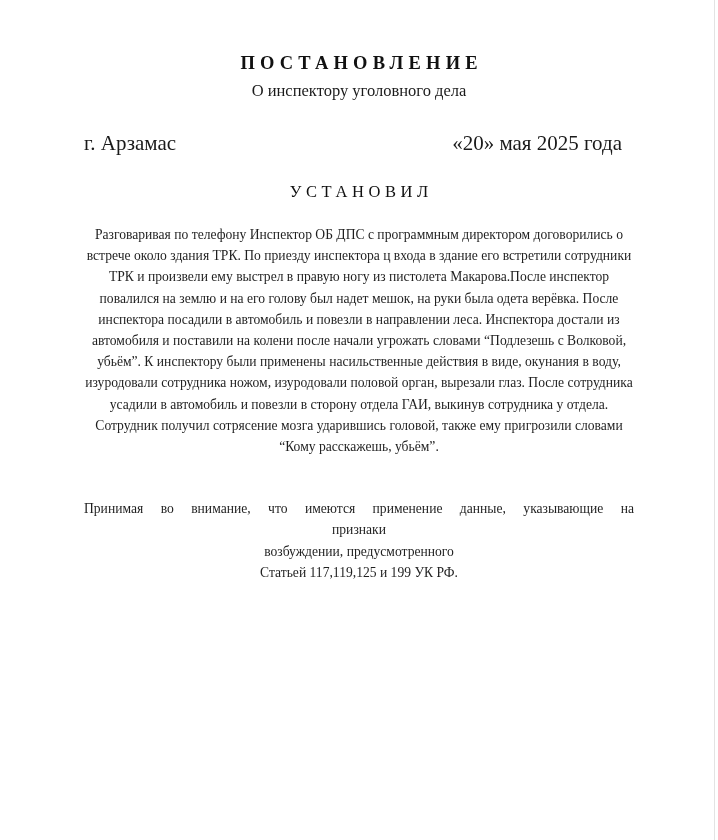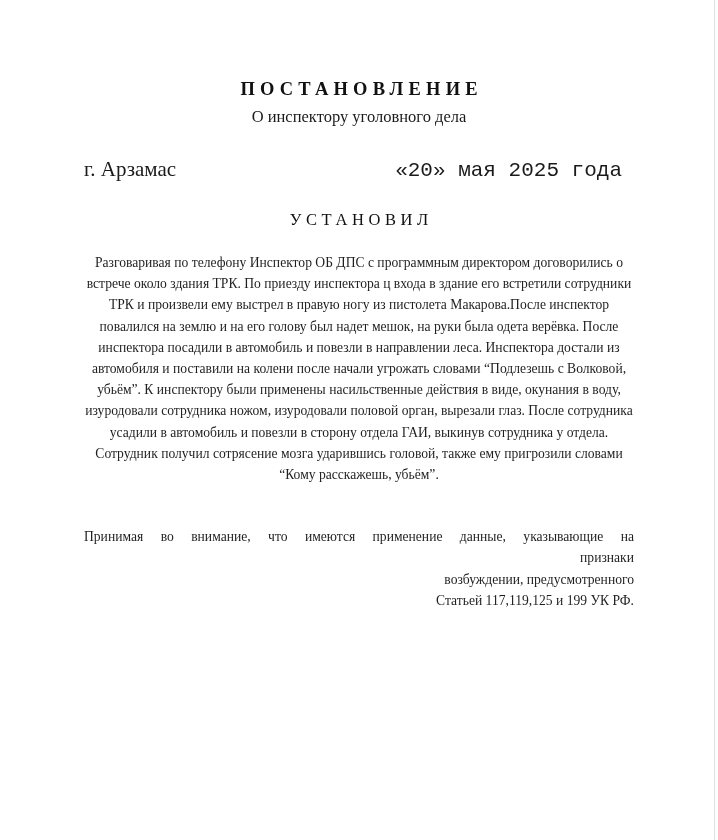--- a/index.html
+++ b/index.html
@@ -26,22 +26,21 @@
     width: 1px;
     height: 840px;
     background: #e3e3e3;
   }
 
   .page {
     position: relative;
     width: 718px;
     height: 816px;
     box-sizing: border-box;
-    padding: 17px 84px;
-    margin-top: 13px;
+    padding: 4px 84px;
   }
 
   
   .doc-title {
     margin: 0;
     padding-top: 47px;
     text-align: center;
     font-size: 18.5px;
     font-weight: bold;
     letter-spacing: 5.2px;
@@ -62,21 +61,20 @@
   .place-date-row {
     display: flex;
     justify-content: space-between;
     align-items: baseline;
     margin-top: 30px;
     font-size: 21px;
     line-height: 22px;
   }
   .place-date-row .date {
     padding-right: 12px;
-    font-family: Liberation Mono, monospace;
   }
 
   
   .intro {
     margin: 0;
     padding-top: 78px;
     font-size: 16.3px;
     line-height: 25px;
     text-align: left;
     color: #1a1a1a;
@@ -112,21 +110,21 @@
     line-height: 21.2px;
     color: #1f1f1f;
   }
   .closing .justified {
     margin: 0;
     text-align: justify;
     text-align-last: justify;
   }
   .closing .plain {
     margin: 0;
-    text-align: right;
+    text-align: center;
   }
 </style>
 </head>
 <body>
 
 <div class="page">
 
   <h1 class="doc-title">ПОСТАНОВЛЕНИЕ</h1>
 
   <h2 class="doc-subtitle">О инспектору уголовного дела</h2>

